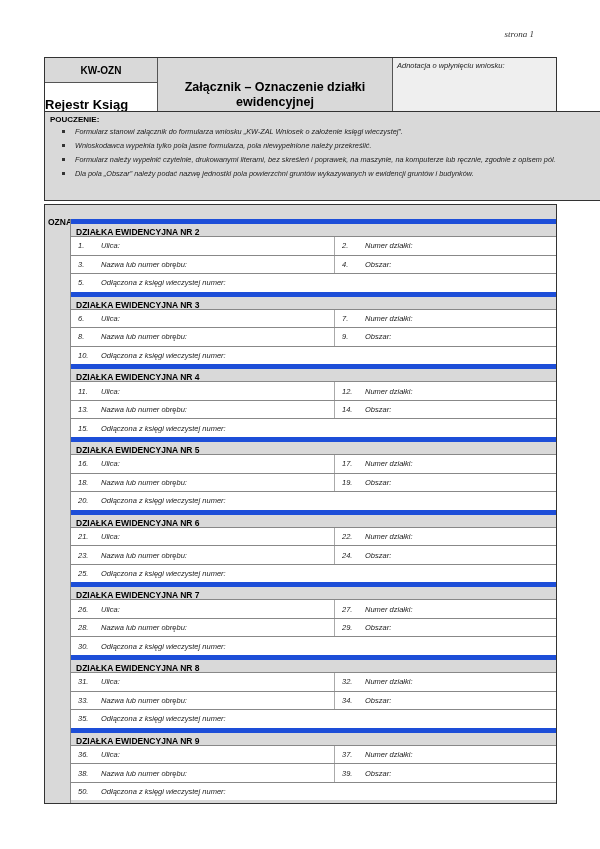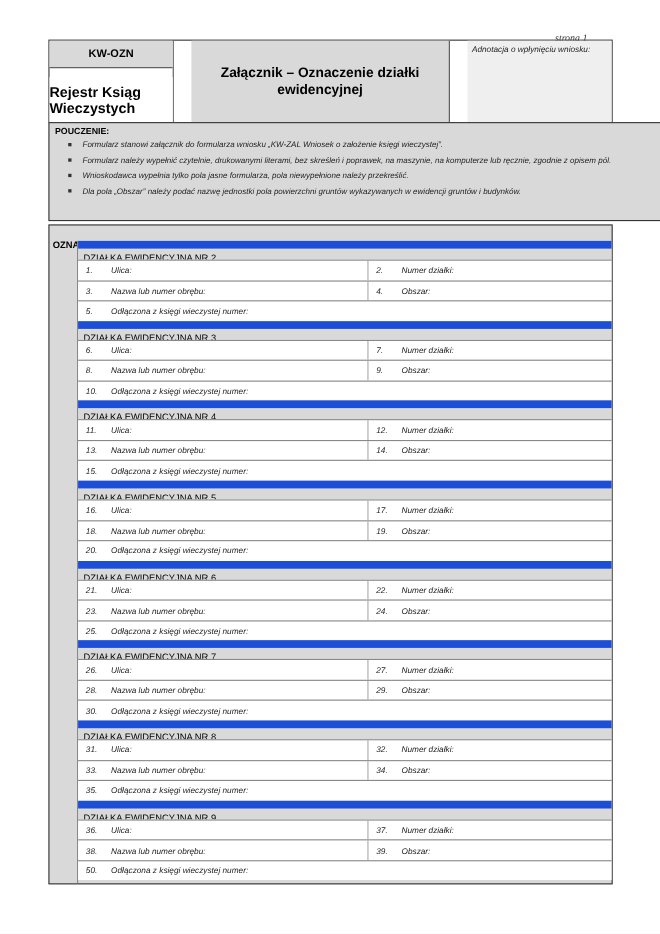--- a/index.html
+++ b/index.html
@@ -1,33 +1,33 @@
 <!DOCTYPE html>
 <html><head>
 <meta charset="utf-8">
 <style>
   * { box-sizing: border-box; margin: 0; padding: 0; }
   body { width: 600px; height: 849px; background: #ffffff; font-family: "Liberation Sans", sans-serif; color: #000; position: relative; overflow: hidden; }
   .page-num { position: absolute; top: 29px; right: 66px; font-family: "Liberation Serif", serif; font-style: italic; font-size: 9px; color: #333; }
-  .header { position: absolute; left: 44px; top: 36px; width: 513px; height: 76px; border: 1.5px solid #333; display: flex; gap: 16px; }
+  .header { position: absolute; left: 44px; top: 57px; width: 513px; height: 76px; border: 1.5px solid #333; display: flex; }
   .hdr-left { width: 113px; border-right: 1px solid #555; display: flex; flex-direction: column; }
   .hdr-code { height: 25px; background: #d9d9d9; border-bottom: 1px solid #555; display: flex; align-items: center; justify-content: center; font-weight: bold; font-size: 10px; }
   .hdr-registry { flex: 1; background: #fff; display: flex; align-items: center; justify-content: center; font-weight: bold; font-size: 13px; margin-top: 8px; }
   .hdr-title { width: 235px; background: #d9d9d9; border-right: 1px solid #555; display: flex; align-items: center; justify-content: center; text-align: center; font-weight: bold; font-size: 12.5px; line-height: 15px; padding: 0 10px; }
   .hdr-annot { flex: 1; background: #efefef; font-style: italic; font-size: 7.5px; padding: 3px 4px; color: #222; }
   .instr { position: absolute; left: 44px; top: 111px; width: 562px; height: 90px; border: 1.5px solid #333; background: #d9d9d9; padding: 3px 5px; }
   .instr-title { font-weight: bold; font-size: 8px; margin-bottom: 3px; }
   .instr ul { list-style: none; }
   .instr li { position: relative; padding-left: 25px; font-style: italic; font-size: 7.3px; line-height: 9px; color: #222; margin-bottom: 5px; }
   .instr li::before { content: ""; position: absolute; left: 12px; top: 3px; width: 3px; height: 3px; background: #333; }
   .main { position: absolute; left: 44px; top: 204px; width: 513px; height: 600px; border: 1.5px solid #333; background: #d9d9d9; }
   .main-title { height: 14px; font-weight: bold; font-size: 8.5px; padding: 12px 3px; }
   .groups { position: absolute; left: 25px; top: 14px; right: 0; bottom: 0; border-left: 1px solid #888; }
   .group { height: 72.7px; display: flex; flex-direction: column; }
-  .group-hdr { height: 17px; background: #d9d9d9; border-top: 7px solid #1d4ed8; font-weight: normal; font-size: 8.5px; padding: 3px 5px; }
+  .group-hdr { height: 17px; background: #d9d9d9; border-top: 5px solid #1d4ed8; font-weight: bold; font-size: 8.5px; padding: 3px 5px; }
   .row { height: 18.5px; background: #fff; border-top: 1px solid #888; display: flex; font-style: italic; font-size: 7.5px; color: #222; }
   .cell { display: flex; align-items: center; padding-left: 7px; }
   .cell.left { width: 264px; border-right: 1.5px solid #aaa; }
   .cell.full { flex: 1; }
   .cell.right { flex: 1; }
   .num { width: 23px; }
 </style>
 </head>
 <body>
 
@@ -39,22 +39,22 @@
     <div class="hdr-registry">Rejestr Ksiąg Wieczystych</div>
   </div>
   <div class="hdr-title">Załącznik – Oznaczenie działki ewidencyjnej</div>
   <div class="hdr-annot"><span>Adnotacja o wpłynięciu wniosku:</span></div>
 </div>
 
 <div class="instr">
   <div class="instr-title">POUCZENIE:</div>
   <ul>
     <li>Formularz stanowi załącznik do formularza wniosku „KW-ZAL Wniosek o założenie księgi wieczystej”.</li>
+    <li>Wnioskodawca wypełnia tylko pola jasne formularza, pola niewypełnione należy przekreślić.</li>
     <li>Formularz należy wypełnić czytelnie, drukowanymi literami, bez skreśleń i poprawek, na maszynie, na komputerze lub ręcznie, zgodnie z opisem pól.</li>
-    <li>Wnioskodawca wypełnia tylko pola jasne formularza, pola niewypełnione należy przekreślić.</li>
     <li>Dla pola „Obszar” należy podać nazwę jednostki pola powierzchni gruntów wykazywanych w ewidencji gruntów i budynków.</li>
   </ul>
 </div>
 
 <div class="main">
   <div class="main-title">OZNACZENIE I OBSZAR DZIAŁKI EWIDENCYJNEJ:</div>
   <div class="groups" id="groups">
       <div class="group">
         <div class="group-hdr">DZIAŁKA EWIDENCYJNA NR 2</div>
         <div class="row">

